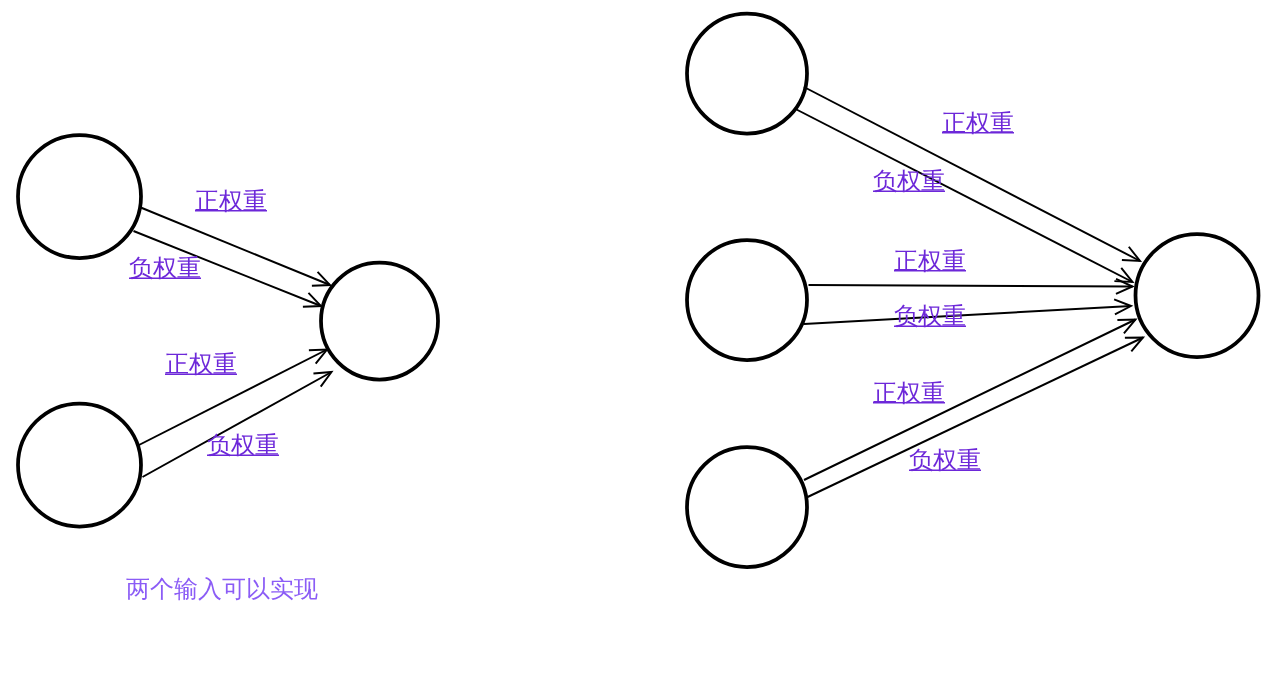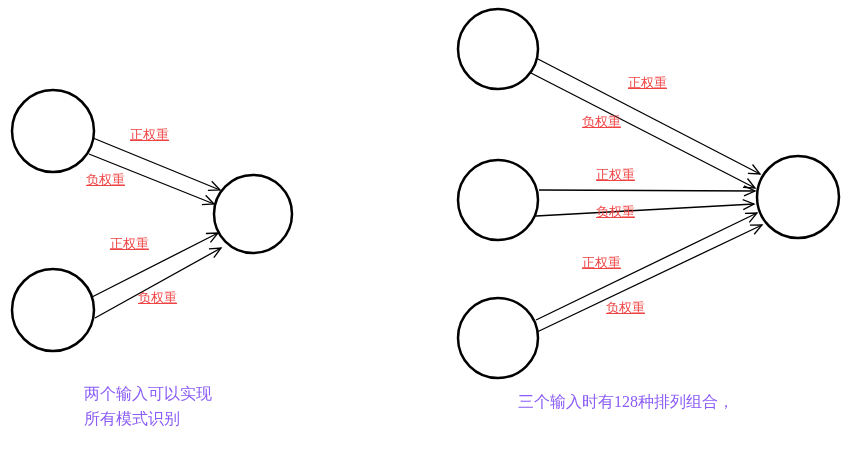--- a/index.html
+++ b/index.html
@@ -15,23 +15,23 @@
     font-family: "Liberation Serif", "DejaVu Serif", serif;
     overflow: hidden;
   }
   .canvas svg {
     position: absolute;
     left: 0;
     top: 0;
   }
   .weight-label {
     position: absolute;
-    font-size: 13px;
+    font-size: 16px;
     line-height: 17px;
-    color: #ef4444;
+    color: #6d28d9;
     text-decoration: underline;
     white-space: nowrap;
   }
   .caption {
     position: absolute;
     font-size: 16px;
     line-height: 25px;
     color: #8b5cf6;
     white-space: nowrap;
   }
@@ -70,27 +70,25 @@
     <line x1="537" y1="332" x2="762" y2="225" stroke="#000000" stroke-width="1.3" marker-end="url(#arrowhead)"></line>
   </svg>
 
   <div class="weight-label" style="left:130px; top:126px">正权重</div>
   <div class="weight-label" style="left:86px; top:171px">负权重</div>
   <div class="weight-label" style="left:110px; top:235px">正权重</div>
   <div class="weight-label" style="left:138px; top:289px">负权重</div>
 
   <div class="caption" style="left:84px; top:381px">
     <div>两个输入可以实现</div>
-    <div>所有模式识别</div>
   </div>
 
   <div class="weight-label" style="left:628px; top:74px">正权重</div>
   <div class="weight-label" style="left:582px; top:113px">负权重</div>
   <div class="weight-label" style="left:596px; top:166px">正权重</div>
   <div class="weight-label" style="left:596px; top:203px">负权重</div>
   <div class="weight-label" style="left:582px; top:254px">正权重</div>
   <div class="weight-label" style="left:606px; top:299px">负权重</div>
 
   <div class="caption" style="left:518px; top:389px">
-    <div>三个输入时有128种排列组合，</div>
   </div>
 
 </div>
 
 </body></html>

